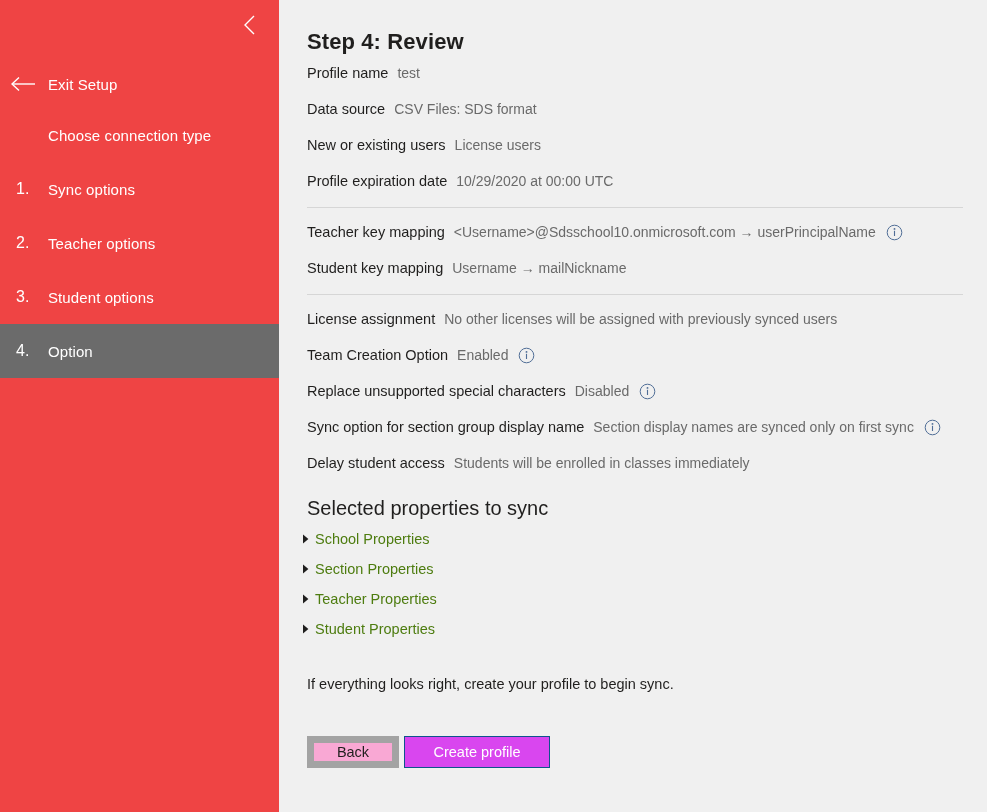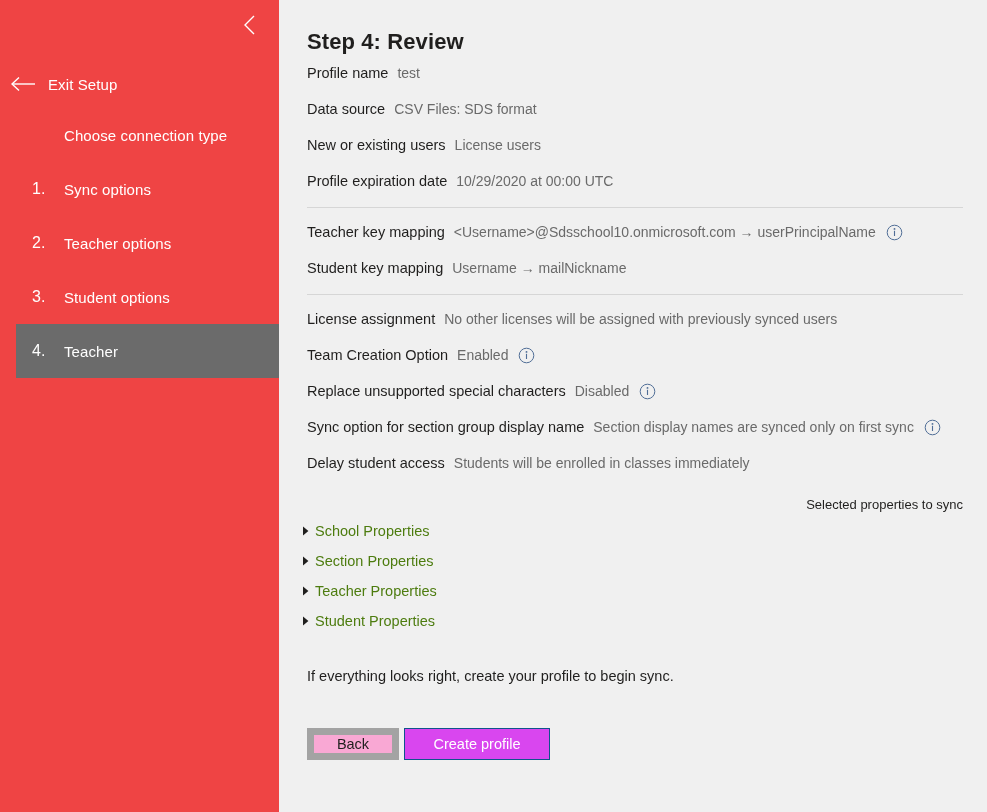--- a/index.html
+++ b/index.html
@@ -70,21 +70,21 @@
     padding-left: 16px;
     font-size: 16px;
     color: #ffffff;
   }
   .nav-item .lbl {
     font-size: 15px;
     color: #ffffff;
     letter-spacing: 0.1px;
   }
   .nav-item.selected { background: #6b6b6b; }
-  .nav-list { position: absolute; top: 108px; left: 16px; width: 279px; }
+  .nav-list { position: absolute; top: 108px; left: 0; width: 279px; }
 
   
   .main {
     flex: 1;
     height: 812px;
     background: #f0f0f0;
     position: relative;
     padding: 0 24px 0 28px;
     overflow: hidden;
   }
@@ -123,25 +123,24 @@
     cursor: pointer;
   }
   .divider {
     height: 1px;
     background: #d6d6d6;
     width: 100%;
     margin: 8px 0 6px 0;
   }
 
   .sec-title {
-    font-size: 13px;
+    font-size: 20px;
     color: #201f1e;
     font-weight: normal;
     margin: 16px 0 4px 0;
-    text-align: right;
   }
   .prop-row {
     display: flex;
     align-items: center;
     height: 30px;
     cursor: pointer;
     margin-left: -10px;
   }
   .caret {
     width: 18px; flex: 0 0 18px;
@@ -224,21 +223,21 @@
       <div class="nav-item">
         <span class="num">2.</span>
         <span class="lbl">Teacher options</span>
       </div>
       <div class="nav-item">
         <span class="num">3.</span>
         <span class="lbl">Student options</span>
       </div>
       <div class="nav-item selected">
         <span class="num">4.</span>
-        <span class="lbl">Teacher</span>
+        <span class="lbl">Option</span>
       </div>
     </div>
   </div>
 
   <div class="main">
 
     <h1 class="page-title">Step 4: Review</h1>
 
     <div class="kv-block">
       <div class="kv-row">

